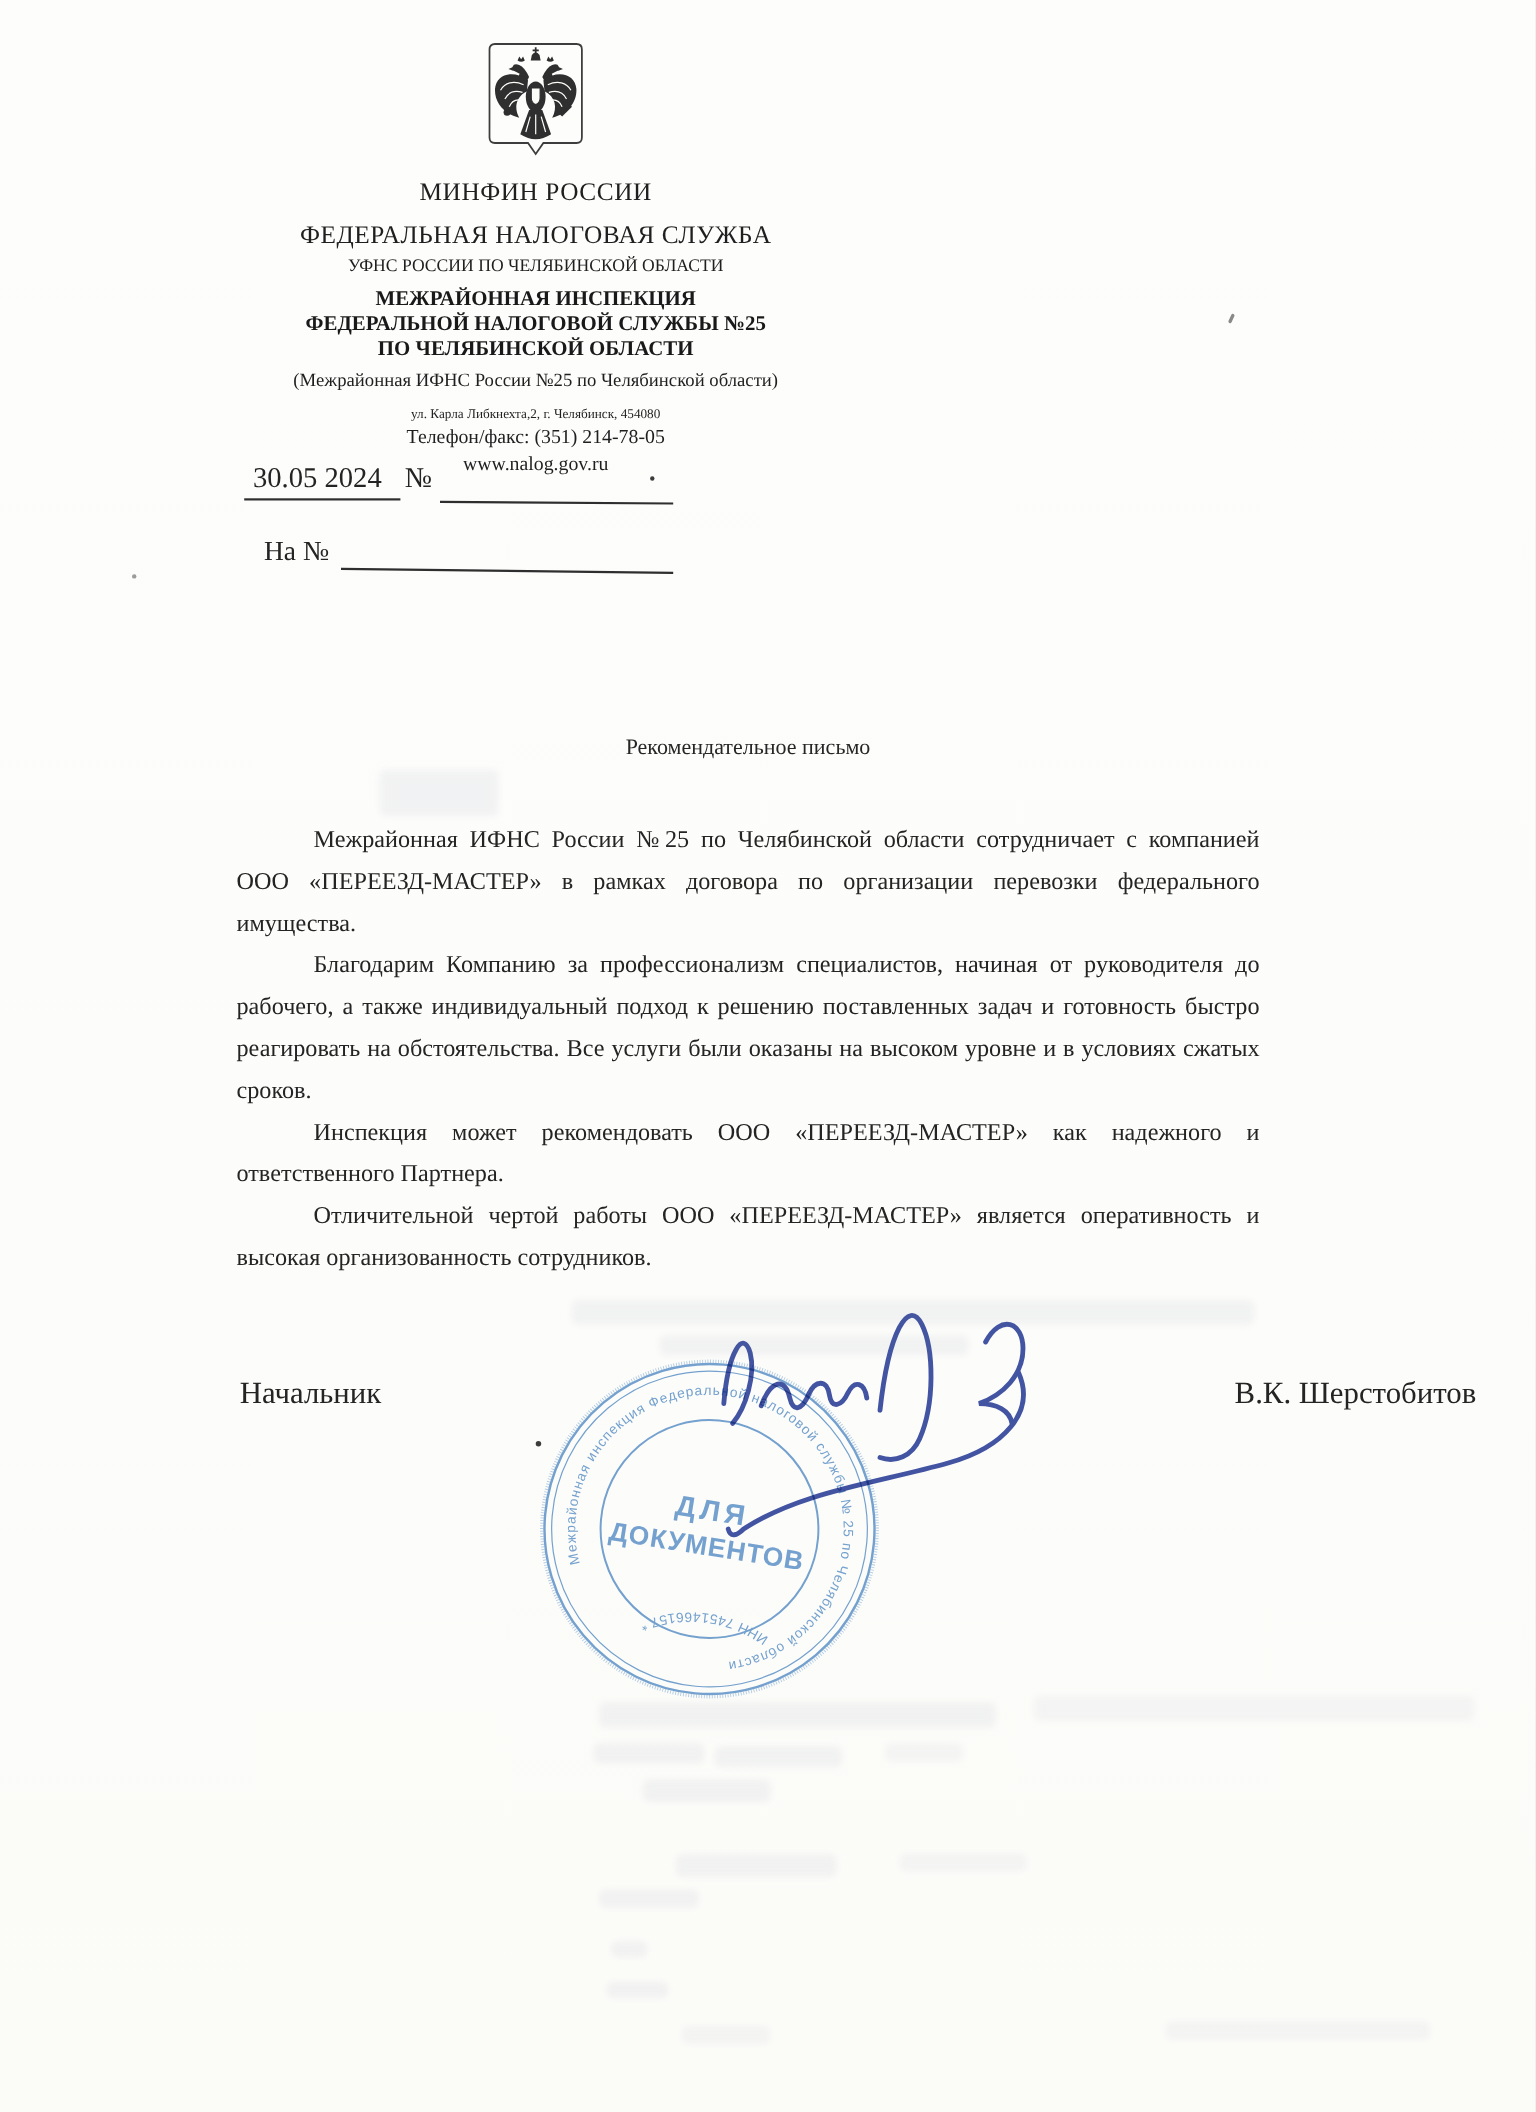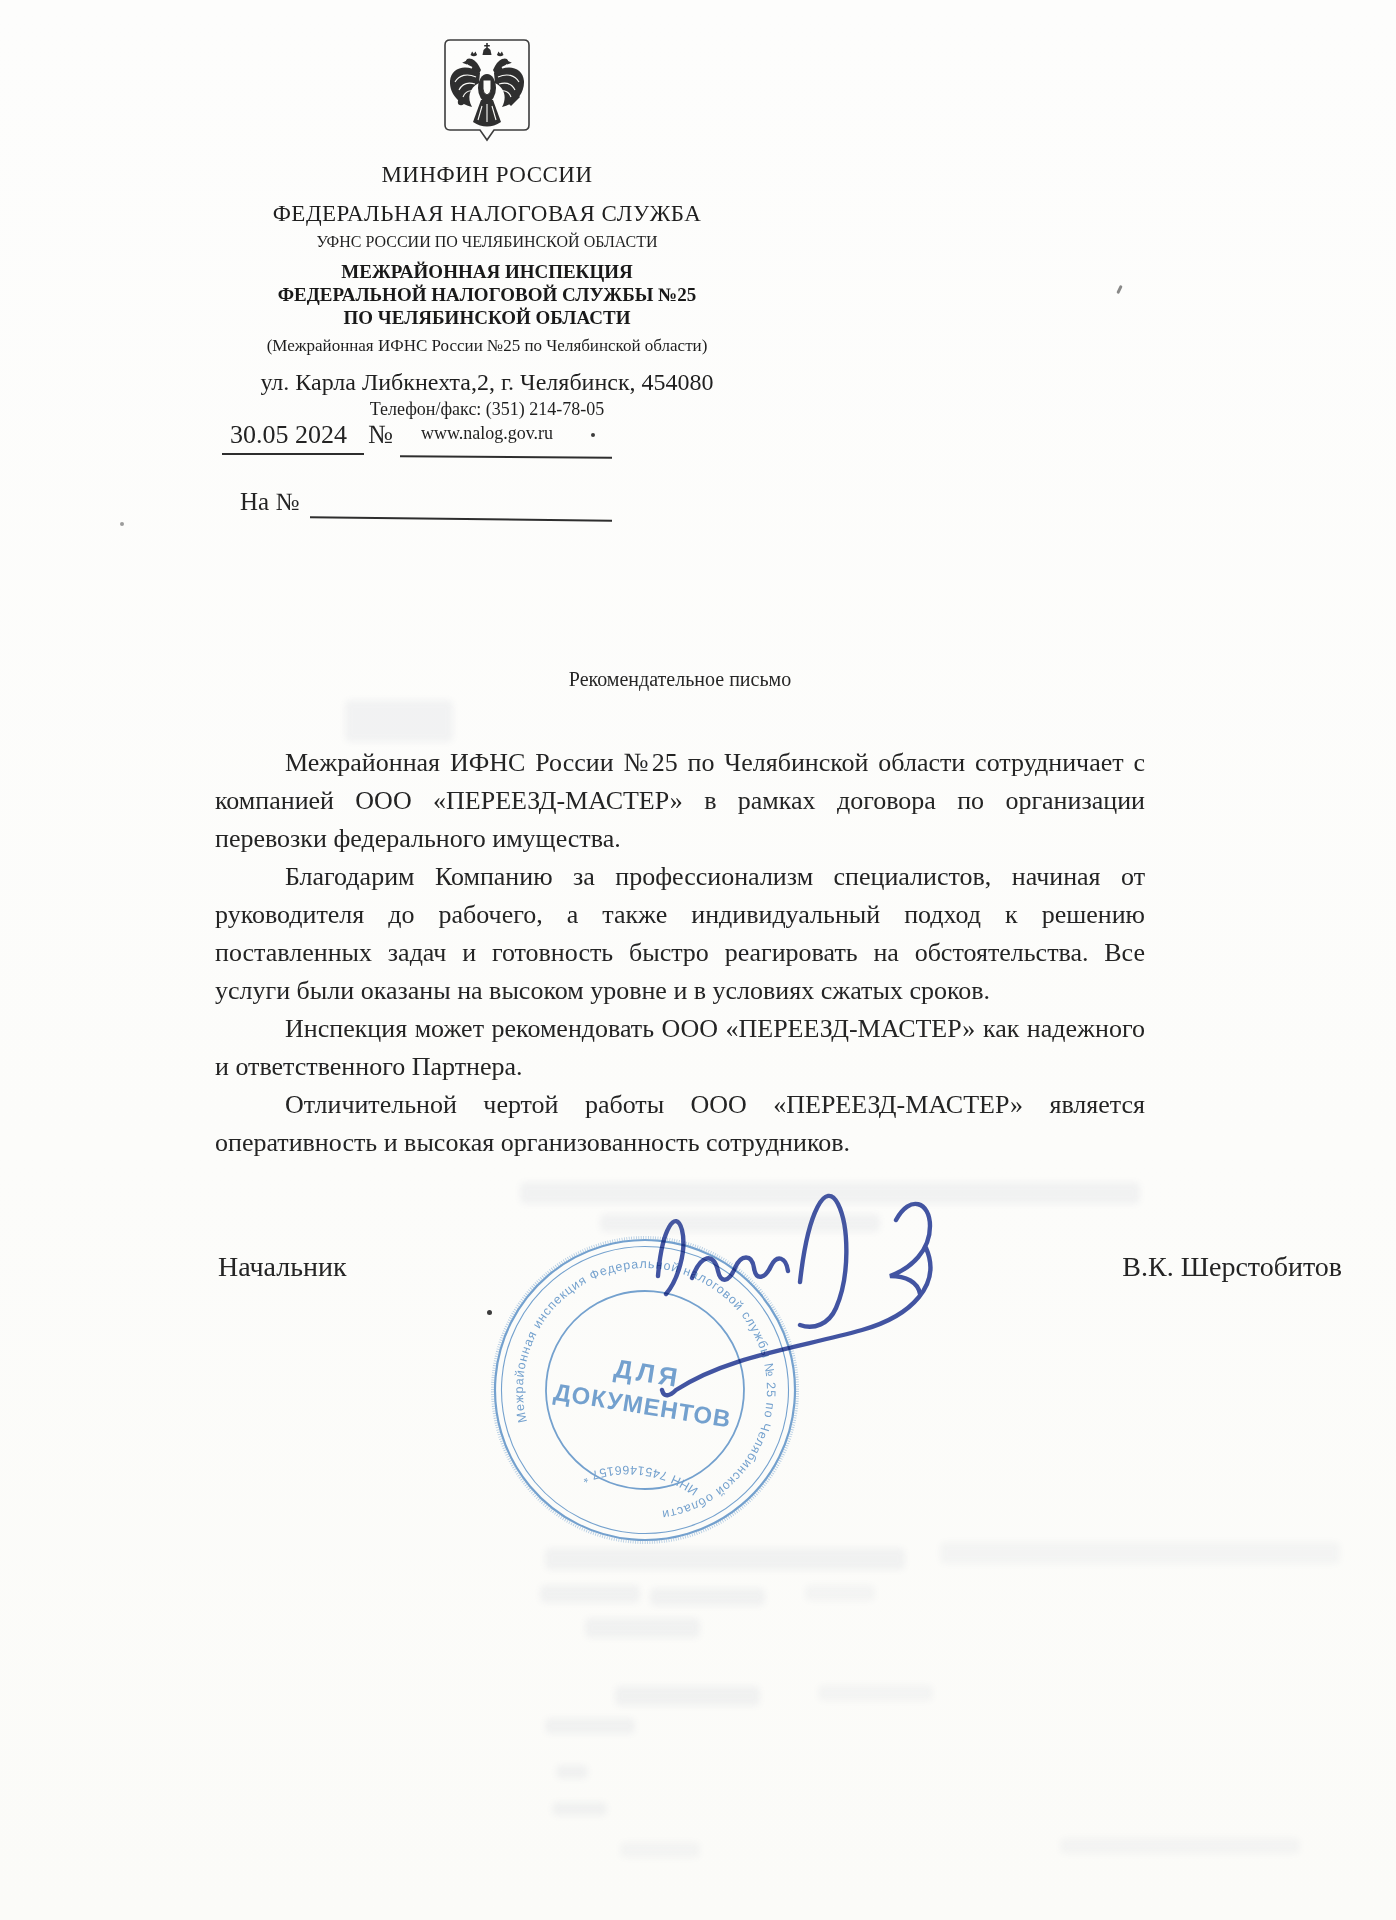--- a/index.html
+++ b/index.html
@@ -11,30 +11,30 @@
     color:#242424;
   }
   
   .emblem{position:absolute;left:441px;top:36px;width:92px;height:112px;}
   .lh{position:absolute;left:150px;top:162px;width:674px;text-align:center;color:#1f1f1f;}
   .lh-ministry{font-size:23px;letter-spacing:.5px;font-family:Liberation Serif, serif;}
   .lh-service{font-size:23px;letter-spacing:.5px;margin-top:13px;}
   .lh-dept{font-size:16px;margin-top:6px;}
   .lh-bold{font-size:19px;font-weight:bold;line-height:23px;margin-top:9px;color:#191919;}
   .lh-short{font-size:17px;margin-top:7px;}
-  .lh-addr{font-size:24px;margin-top:13px;font-family:Liberation Serif, serif;}
+  .lh-addr{font-size:12px;margin-top:13px;font-family:Liberation Serif, serif;}
   .lh-line{font-size:18px;margin-top:3px;font-family:Liberation Serif, serif;}
   
   .ref-date{position:absolute;left:230px;top:420px;font-size:26px;}
   .rule{position:absolute;background:#2e2e2e;height:2.4px;}
   .ref-num{position:absolute;left:368px;top:420px;font-size:26px;}
   .reply-label{position:absolute;left:240px;top:488px;font-size:25px;}
   
   .title{position:absolute;left:215px;top:668px;width:930px;text-align:center;font-size:20px;color:#262626;}
-  .body-block{position:absolute;left:215px;top:744px;width:930px;font-size:26px;line-height:38px;text-align:justify;color:#242424;}
+  .body-block{position:absolute;left:215px;top:744px;width:930px;font-size:22px;line-height:38px;text-align:justify;color:#242424;}
   .body-block p{margin:0;text-indent:70px;}
   
   .sig-pos{position:absolute;left:218px;top:1251px;font-size:28px;}
   .sig-name{position:absolute;left:1080px;top:1251px;width:262px;text-align:right;font-size:28px;}
   
   .stamp{position:absolute;left:475px;top:1220px;width:340px;height:340px;mix-blend-mode:multiply;opacity:.85;filter:blur(.3px);}
   .stamp text{font-family:"Liberation Sans",sans-serif;fill:#5d93cb;}
   .ink{position:absolute;left:600px;top:1158px;width:370px;height:260px;mix-blend-mode:multiply;}
   
   .smudge{position:absolute;background:#6b7691;opacity:.07;filter:blur(3px);border-radius:5px;pointer-events:none;}

